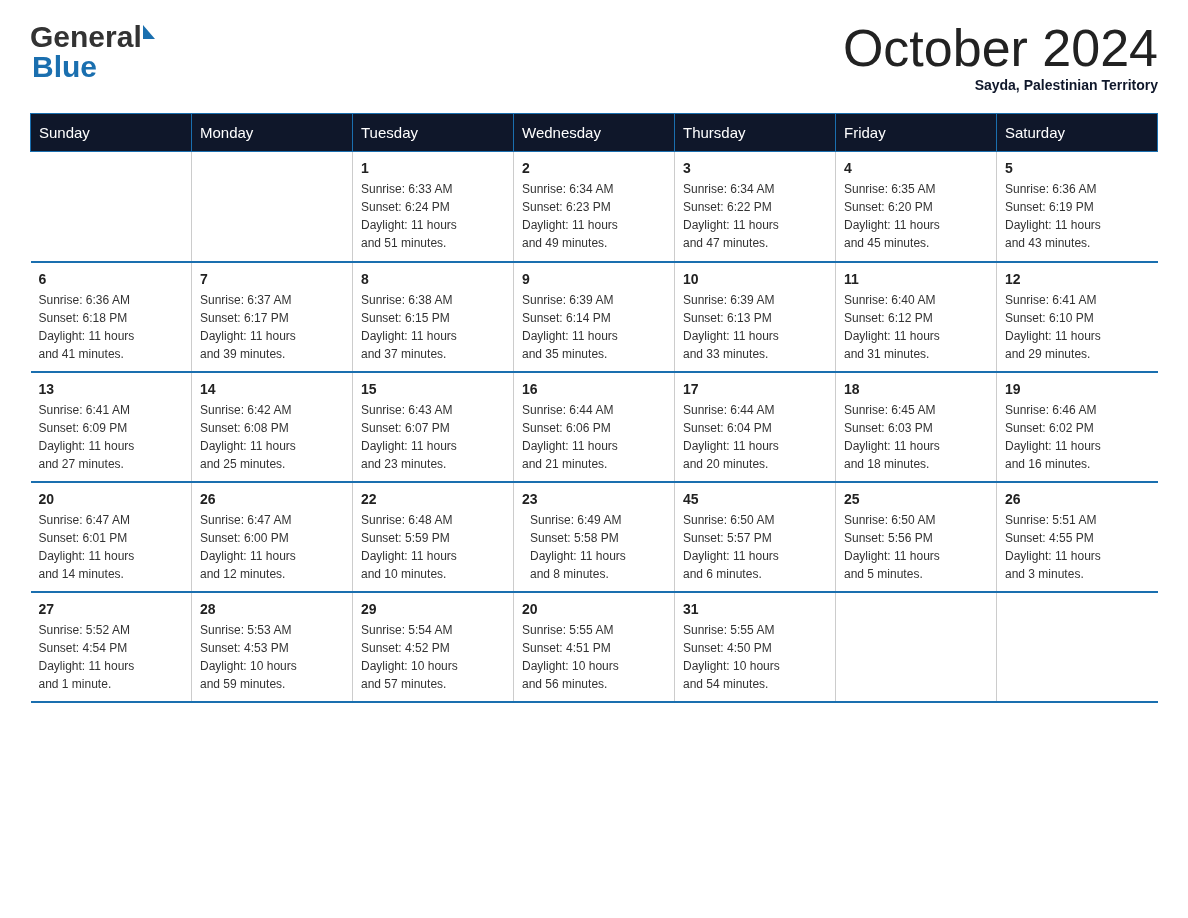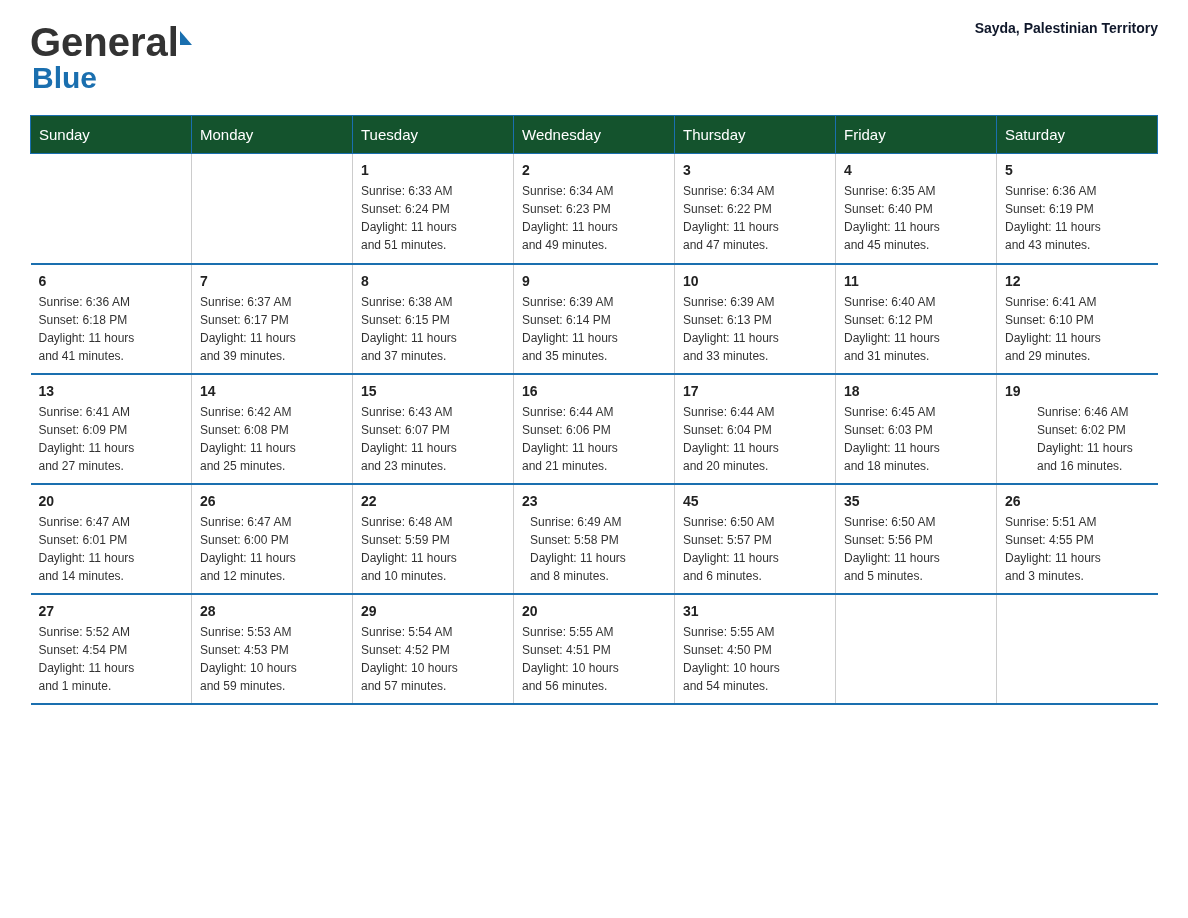--- a/index.html
+++ b/index.html
@@ -34,21 +34,21 @@
       font-size: 14px;
       color: #0f172a;
       font-weight: bold;
     }
     table {
       width: 100%;
       border-collapse: collapse;
       table-layout: fixed;
     }
     thead tr {
-      background-color: #14532d;
+      background-color: #0f172a;
     }
     thead th {
       color: #ffffff;
       font-size: 15px;
       font-weight: normal;
       padding: 10px 8px;
       text-align: left;
       border: 1px solid #1a6faf;
     }
     tbody tr {
@@ -71,21 +71,21 @@
       color: #222;
       display: block;
       margin-bottom: 4px;
     }
     .day-info {
       font-size: 12px;
       color: #333;
       line-height: 1.5;
     }
     .logo-text-general {
-      font-size: 40px;
+      font-size: 30px;
       font-weight: bold;
       color: #333;
     }
     .logo-arrow {
       display: inline-block;
       width: 0;
       height: 0;
       border-style: solid;
       border-width: 14px 0 0 12px;
       border-color: transparent transparent transparent #1a6faf;
@@ -109,20 +109,21 @@
 
 <div class="header">
   <div class="logo">
     <div class="logo-row1">
       <span class="logo-text-general">General</span>
       <span class="logo-arrow"></span>
     </div>
     <div class="logo-row2">Blue</div>
   </div>
   <div class="title-section">
+    <div class="month-title">October 2024</div>
     <div class="location-title">Sayda, Palestinian Territory</div>
   </div>
 </div>
 
 <table>
   <thead>
     <tr>
     <th>Sunday</th>
         <th>Monday</th>
         <th>Tuesday</th>
@@ -153,21 +154,21 @@
         <td>
           <span class="day-number">3</span>
           <div class="day-info" style="white-space: pre-line;">Sunrise: 6:34 AM
 Sunset: 6:22 PM
 Daylight: 11 hours
 and 47 minutes.</div>
         </td>
         <td>
           <span class="day-number">4</span>
           <div class="day-info" style="white-space: pre-line;">Sunrise: 6:35 AM
-Sunset: 6:40 PM
+Sunset: 6:20 PM
 Daylight: 11 hours
 and 45 minutes.</div>
         </td>
         <td>
           <span class="day-number">5</span>
           <div class="day-info" style="white-space: pre-line;">Sunrise: 6:36 AM
 Sunset: 6:19 PM
 Daylight: 11 hours
 and 43 minutes.</div>
         </td>
@@ -261,21 +262,21 @@
         </td>
         <td>
           <span class="day-number">18</span>
           <div class="day-info" style="white-space: pre-line;">Sunrise: 6:45 AM
 Sunset: 6:03 PM
 Daylight: 11 hours
 and 18 minutes.</div>
         </td>
         <td>
           <span class="day-number">19</span>
-          <div class="day-info" style="white-space: pre-line; margin-left: 32px;">Sunrise: 6:46 AM
+          <div class="day-info" style="white-space: pre-line;">Sunrise: 6:46 AM
 Sunset: 6:02 PM
 Daylight: 11 hours
 and 16 minutes.</div>
         </td>
       </tr>
       <tr>
         <td>
           <span class="day-number">20</span>
           <div class="day-info" style="white-space: pre-line;">Sunrise: 6:47 AM
 Sunset: 6:01 PM
@@ -304,21 +305,21 @@
 and 8 minutes.</div>
         </td>
         <td>
           <span class="day-number">45</span>
           <div class="day-info" style="white-space: pre-line;">Sunrise: 6:50 AM
 Sunset: 5:57 PM
 Daylight: 11 hours
 and 6 minutes.</div>
         </td>
         <td>
-          <span class="day-number">35</span>
+          <span class="day-number">25</span>
           <div class="day-info" style="white-space: pre-line;">Sunrise: 6:50 AM
 Sunset: 5:56 PM
 Daylight: 11 hours
 and 5 minutes.</div>
         </td>
         <td>
           <span class="day-number">26</span>
           <div class="day-info" style="white-space: pre-line;">Sunrise: 5:51 AM
 Sunset: 4:55 PM
 Daylight: 11 hours

